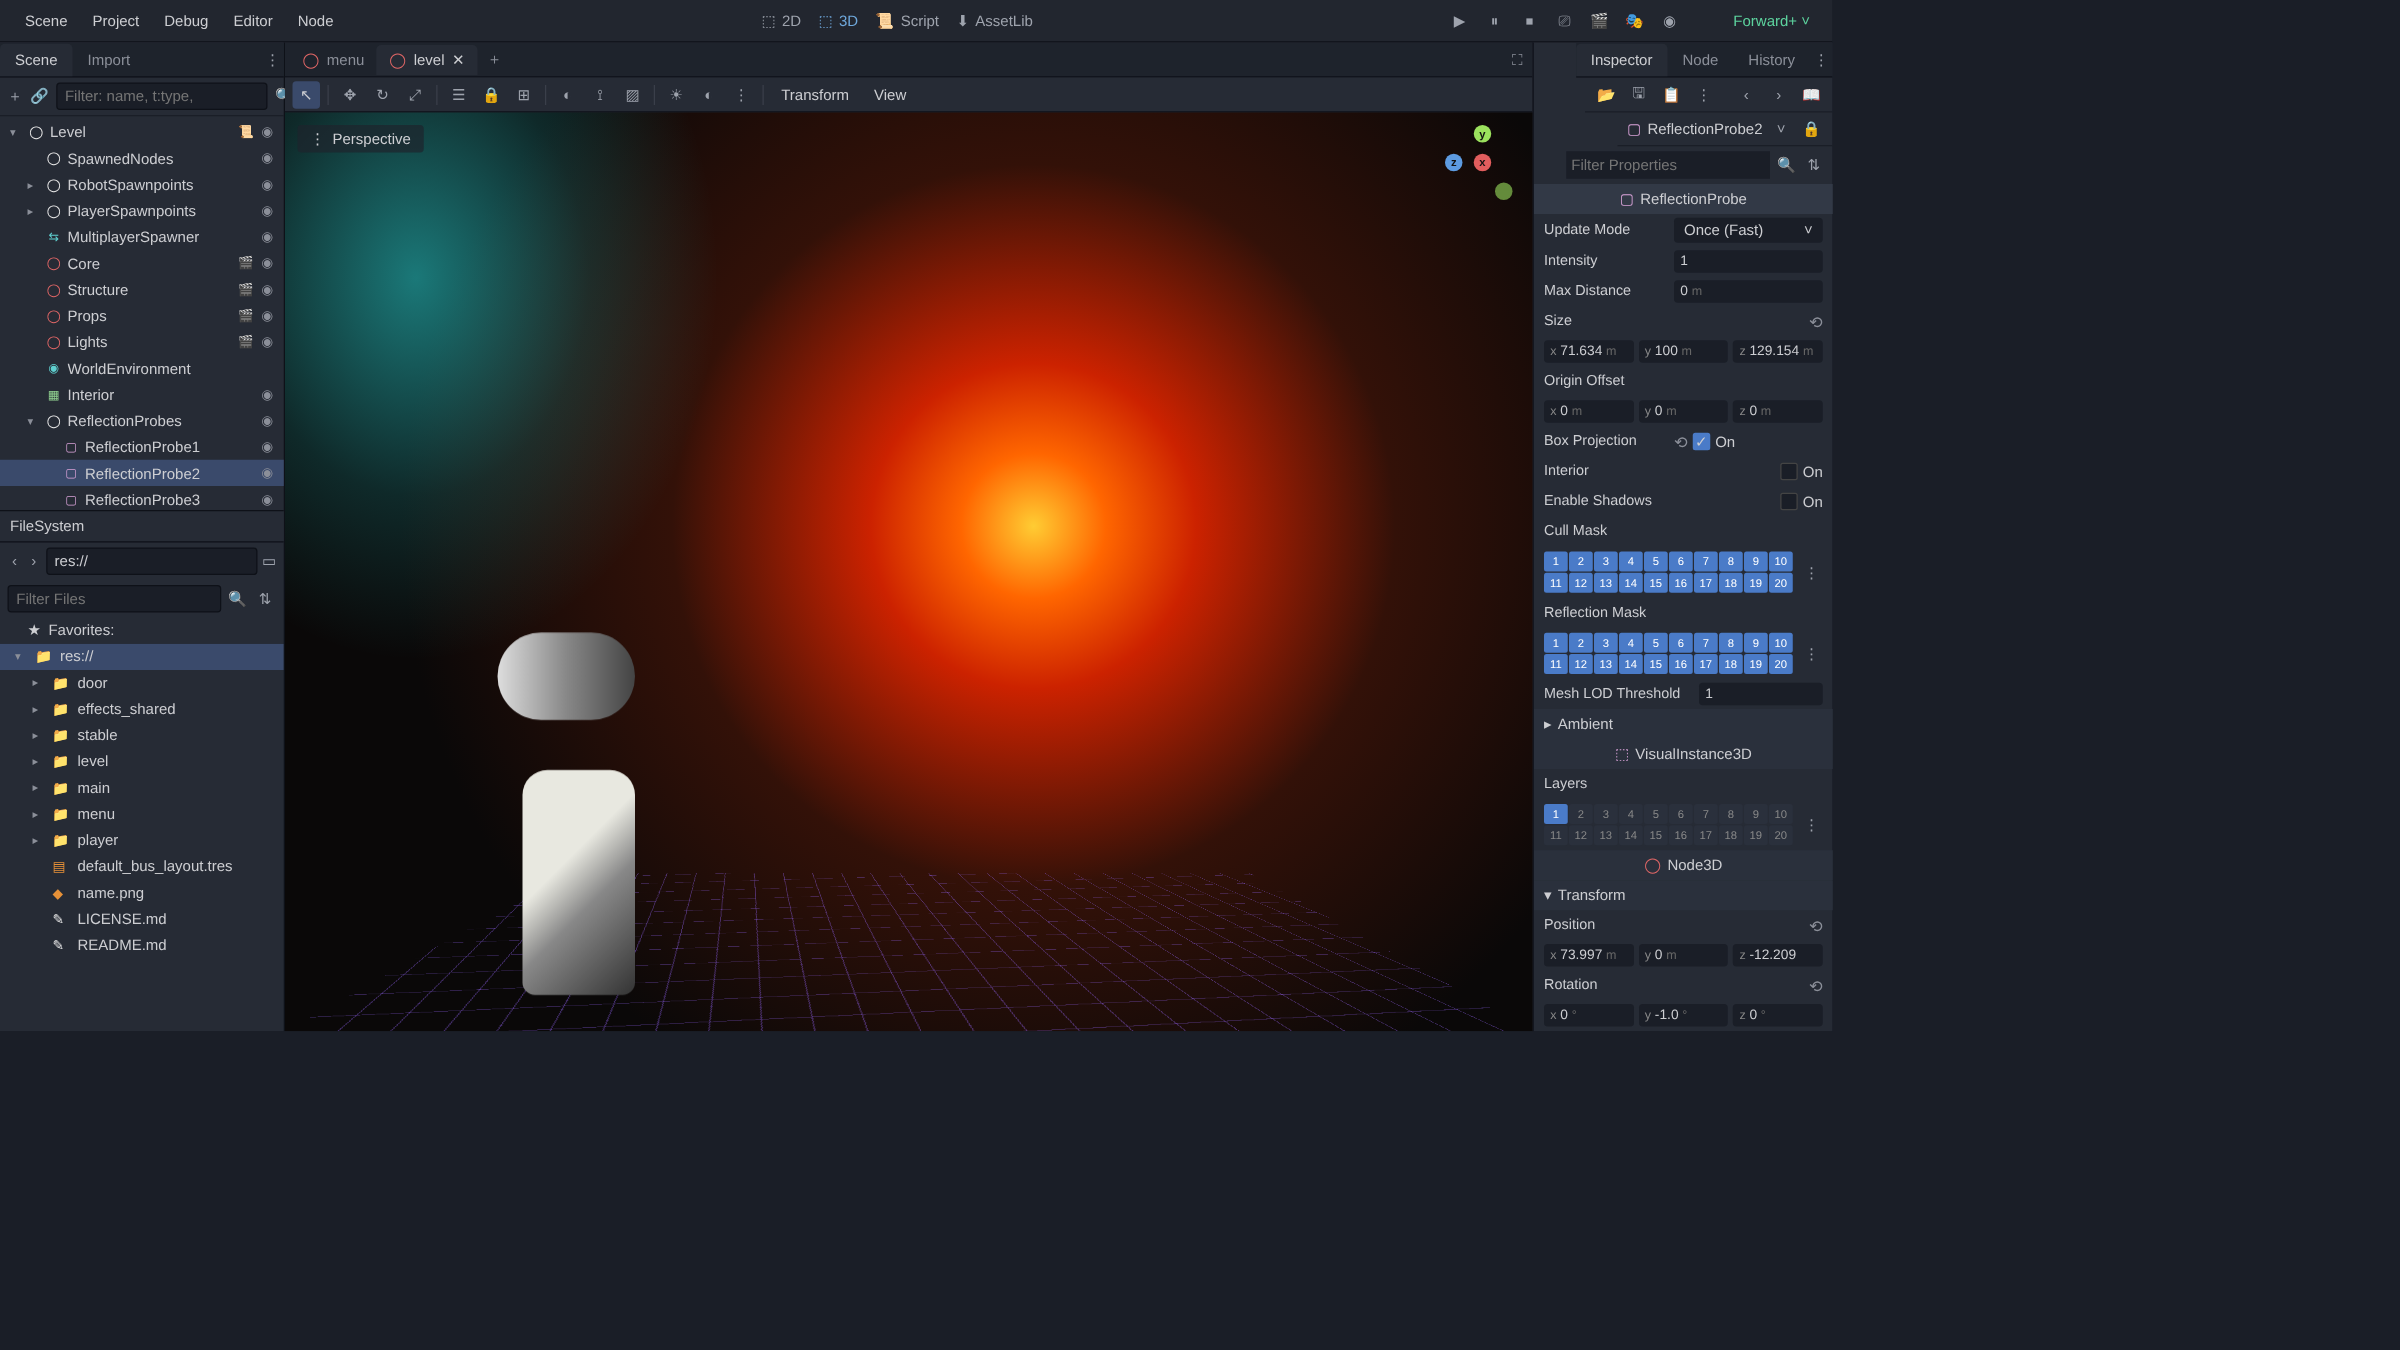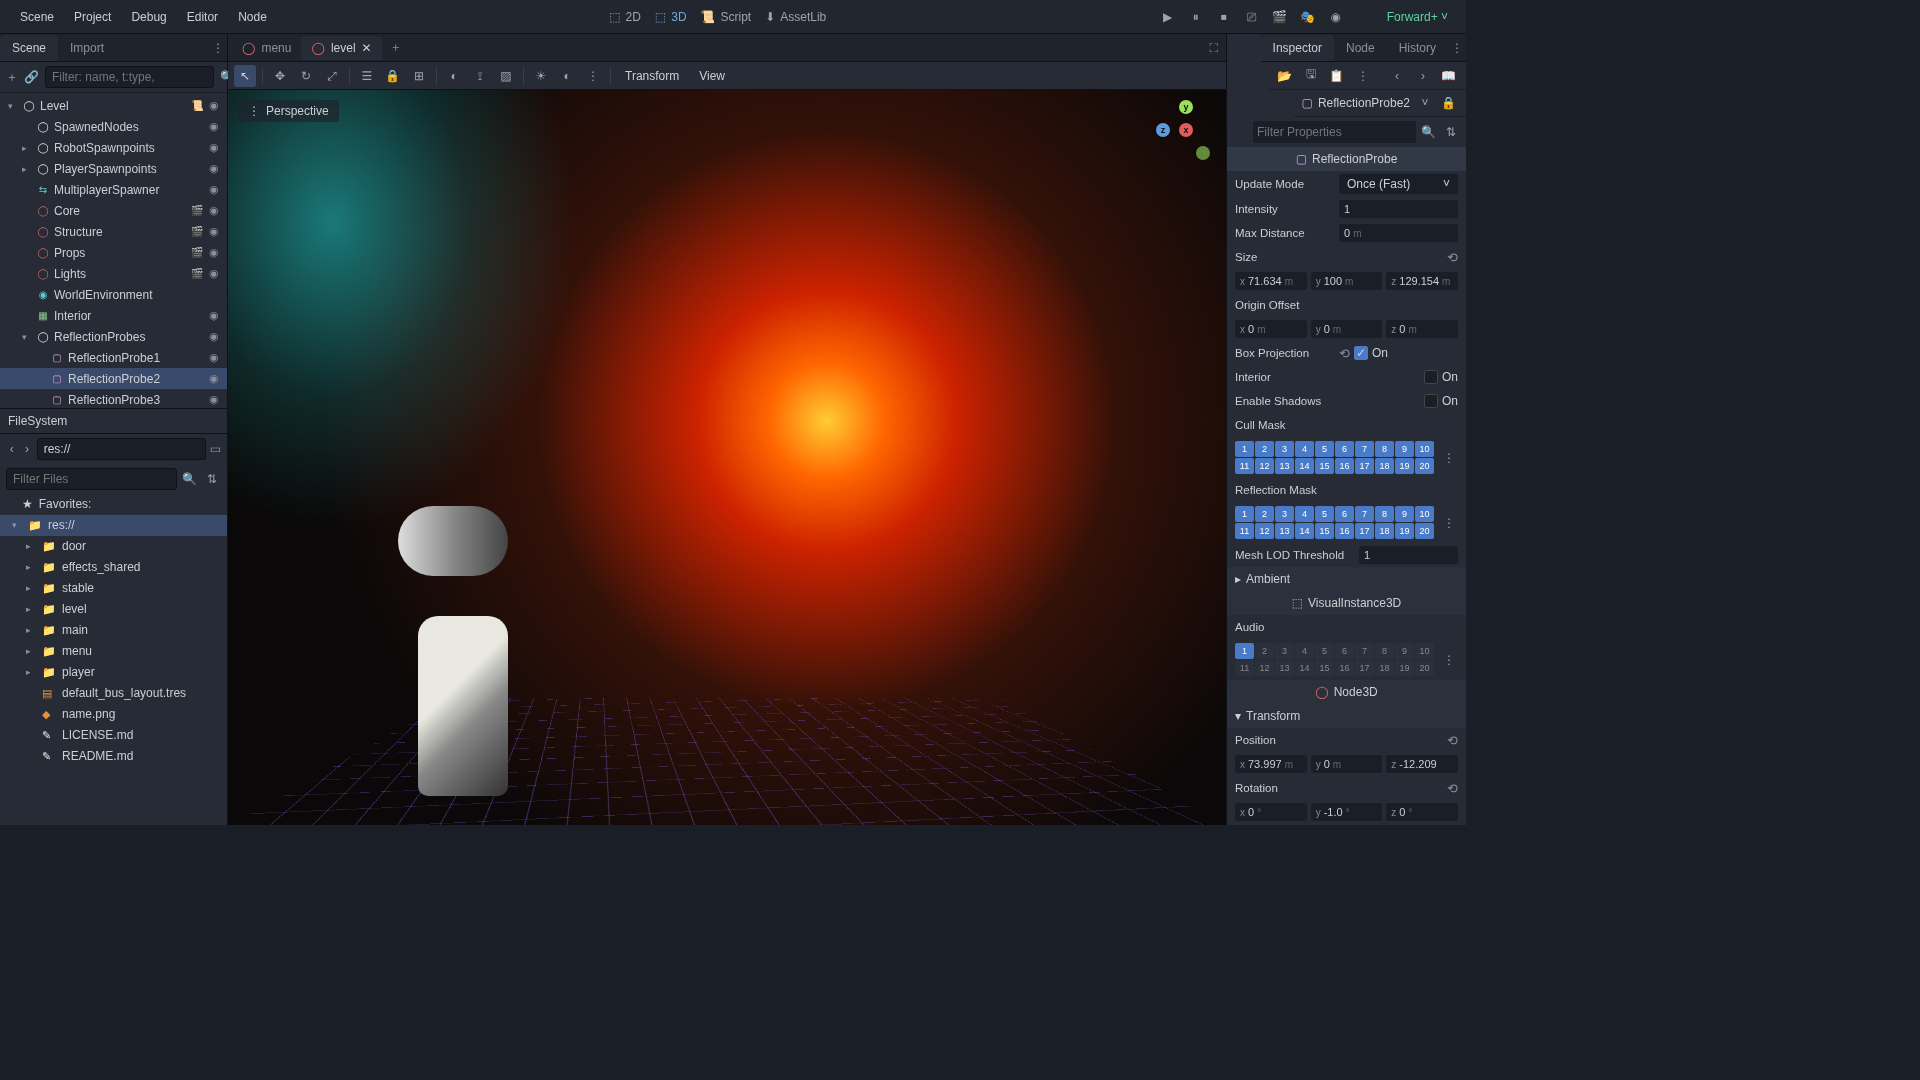--- a/index.html
+++ b/index.html
@@ -624,21 +624,21 @@
       <div class="collapse-row">
           <span>▸</span>
           <span>Ambient</span>
         </div>
 
       <div class="section-header sub">
           <span class="ic-pink">⬚</span>
           <span>VisualInstance3D</span>
         </div>
       <div class="prop-row">
-          <div class="prop-label">Audio</div>
+          <div class="prop-label">Layers</div>
         </div>
       <div class="mask-wrap">
           <div class="mask-grid" id="layers-mask">
             <div class="mask-cell">1</div>
             <div class="mask-cell off">2</div>
             <div class="mask-cell off">3</div>
             <div class="mask-cell off">4</div>
             <div class="mask-cell off">5</div>
             <div class="mask-cell off">6</div>
             <div class="mask-cell off">7</div>

